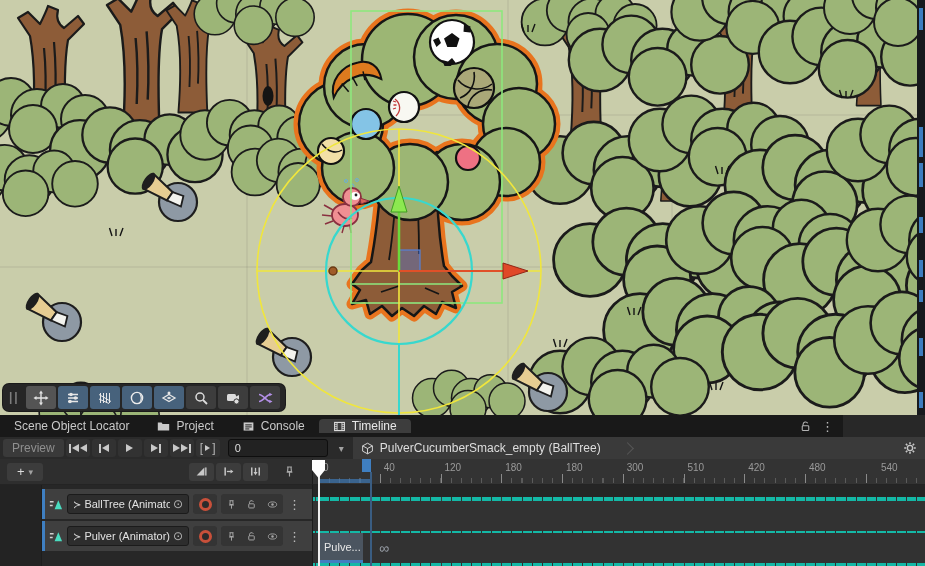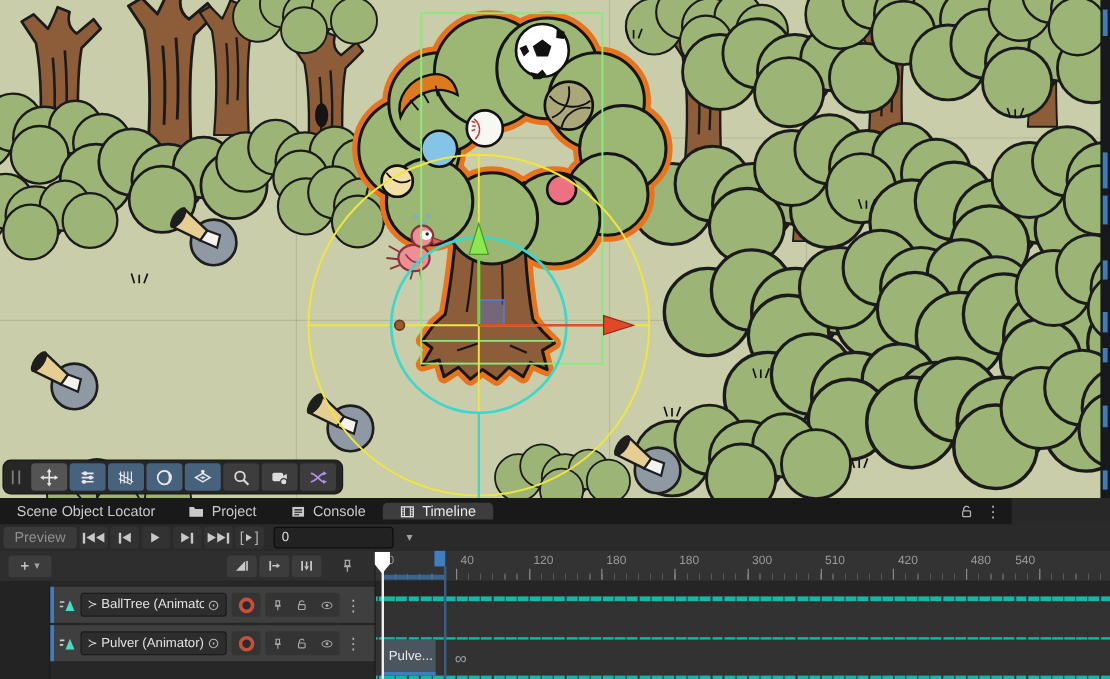--- a/index.html
+++ b/index.html
@@ -494,20 +494,32 @@
       <span class="tr"></span>
       <span class="vbar"></span>
     </div>
   <div class="tr-btn">
       <span class="bracket">[</span>
       <span class="tr sm"></span>
       <span class="bracket">]</span>
     </div>
   <input class="frame-field" readonly="" value="0" style="">
   <span class="caret">▾</span>
+  <div class="breadcrumb">
+    <svg>
+        <use href="#i-cube"></use>
+      </svg>
+    <span>PulverCucumberSmack_empty (BallTree)</span>
+    <span class="crumb-chev"></span>
+    <span class="gear-btn">
+        <svg>
+          <use href="#i-gear"></use>
+        </svg>
+      </span>
+  </div>
 </div>
 
 <div class="tl-toolbar">
   <div class="add-btn">
     <span>+</span>
     <span class="caret">▾</span>
   </div>
   <div class="tlb-spacer"></div>
   <div class="tlb-btn">
       <svg>
@@ -546,21 +558,21 @@
     <span class="rlabel" style="left:253px">180</span>
   <span class="major" style="left:309.75px"></span>
     <span class="rlabel" style="left:313.75px">300</span>
   <span class="major" style="left:370.5px"></span>
     <span class="rlabel" style="left:374.5px">510</span>
   <span class="major" style="left:431.25px"></span>
     <span class="rlabel" style="left:435.25px">420</span>
   <span class="major" style="left:492px"></span>
     <span class="rlabel" style="left:496px">480</span>
   <span class="major" style="left:552.75px"></span>
-    <span class="rlabel" style="left:533px">540</span>
+    <span class="rlabel" style="left:568px">540</span>
   <div class="endcap"></div>
 </div>
 
 <div class="tracks">
   <div class="tracks-right">
     <div class="gridlines"></div>
     <div class="crow crow1"></div>
     <div class="crow crow2">
       <div class="clip">
           <span>Pulve...</span>

